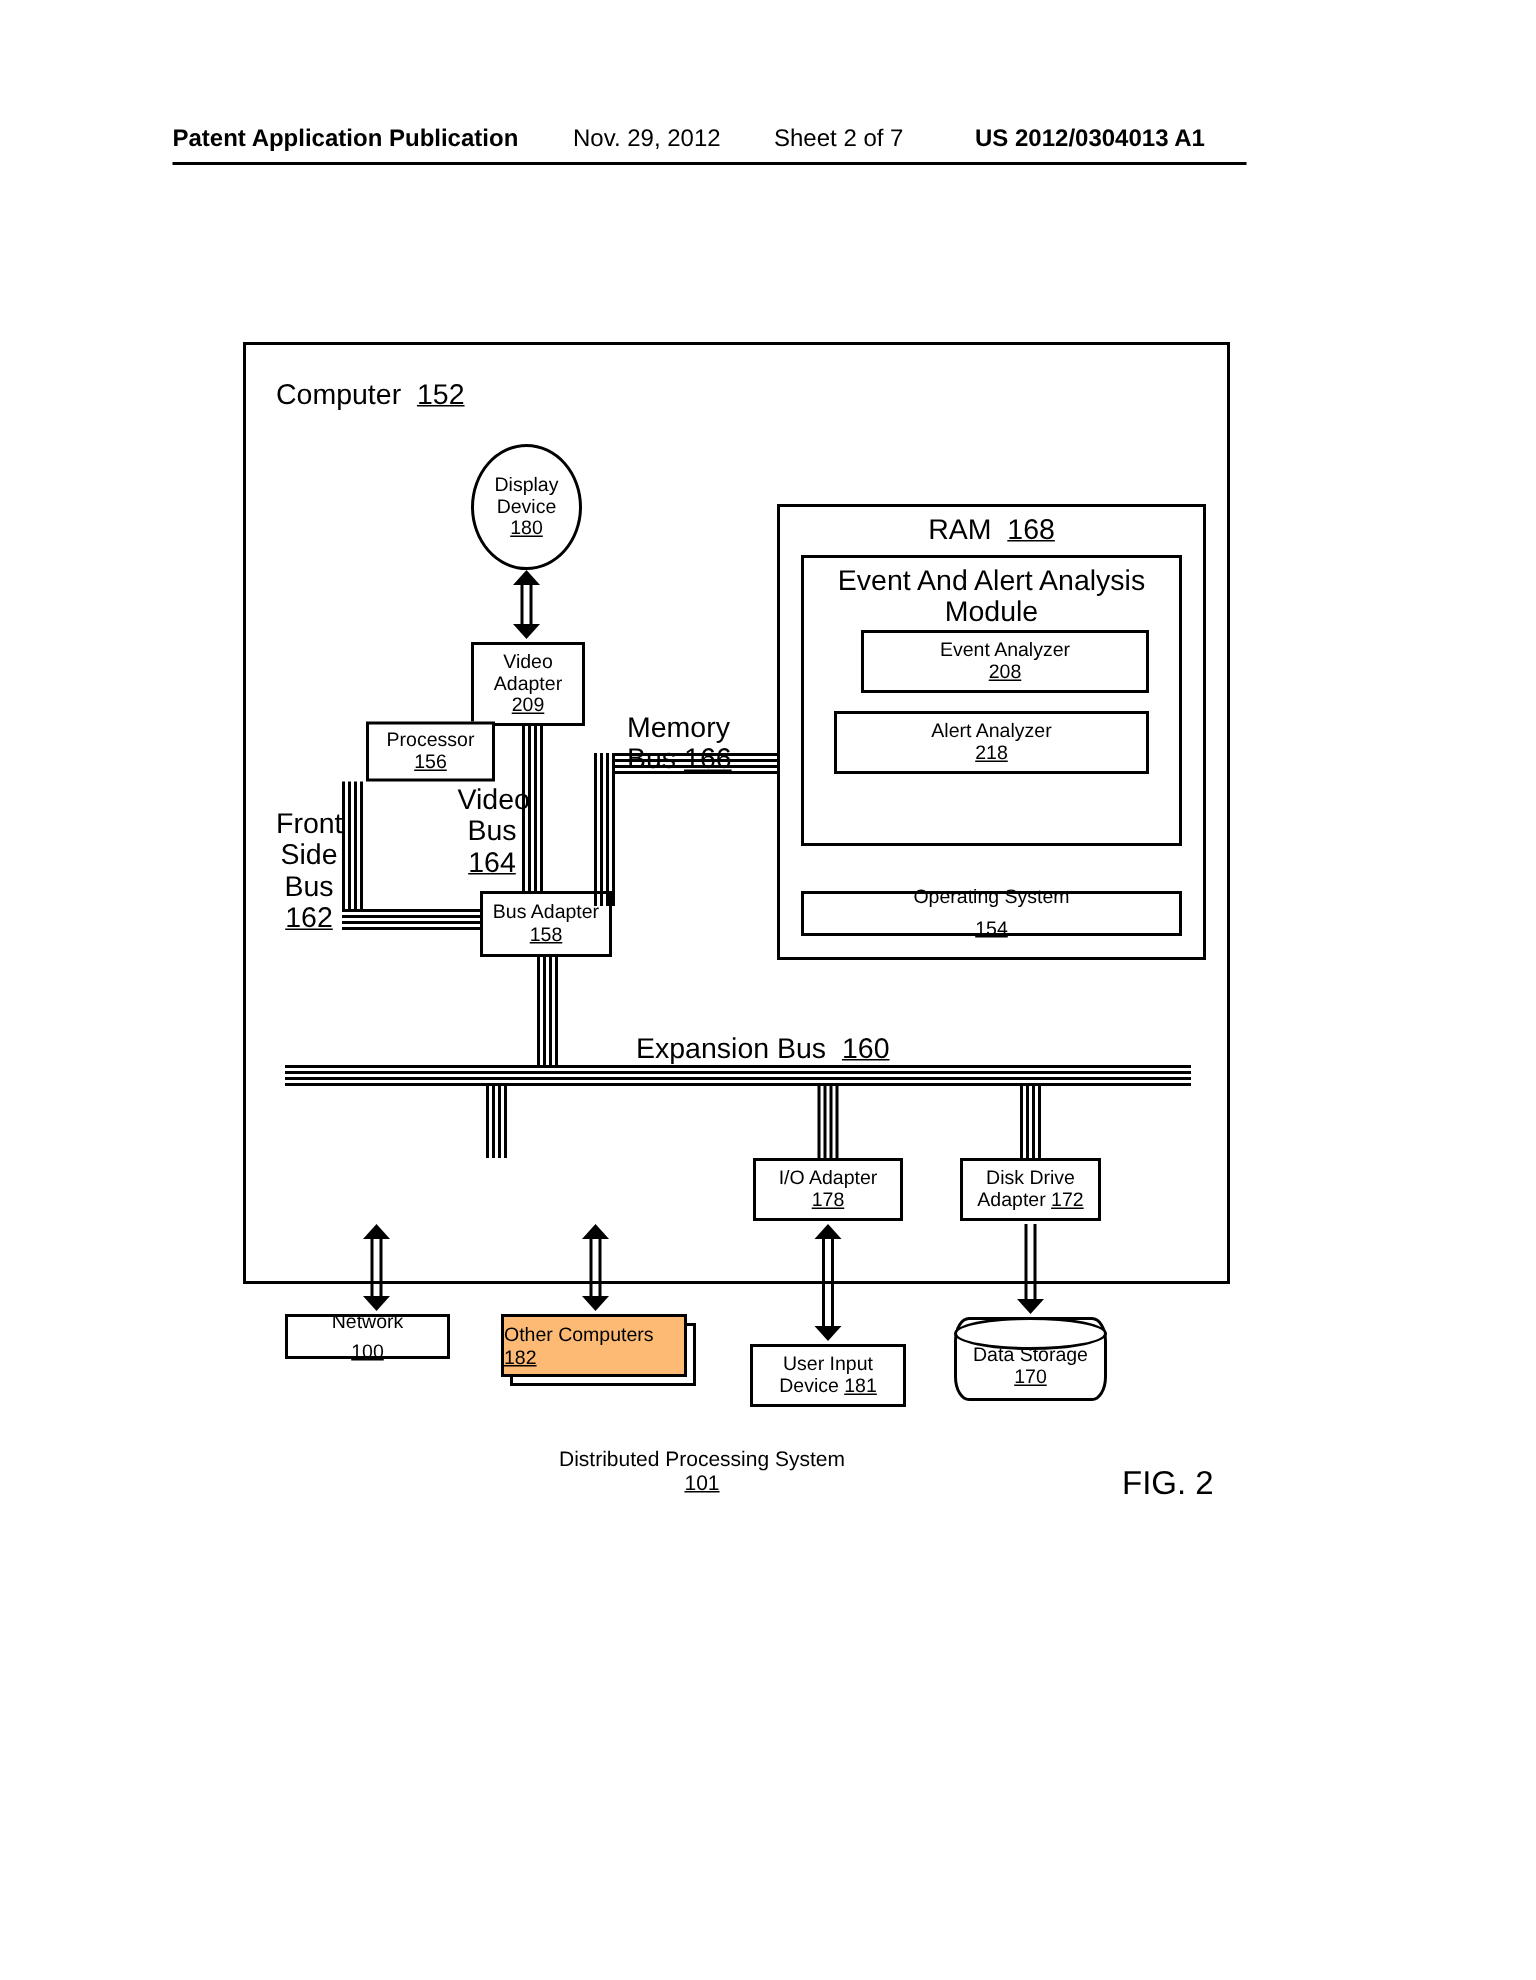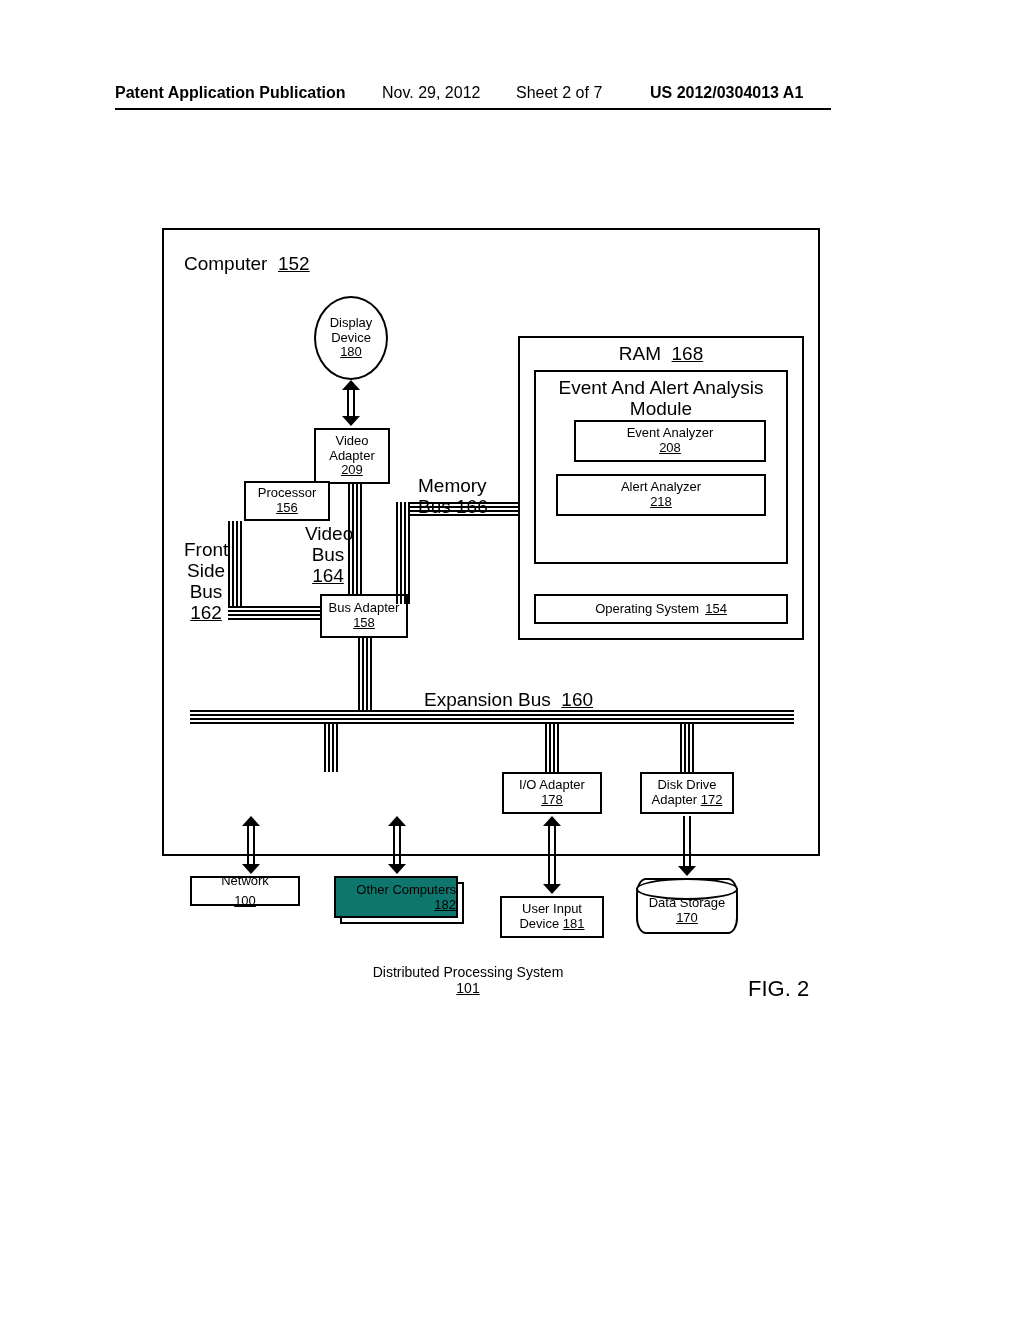--- a/index.html
+++ b/index.html
@@ -112,22 +112,22 @@
     border:2px solid #000; border-radius: 50%/50%; background:#fff;
   }
 
   .fig { position:absolute; font-size:22px; }
   .caption { position:absolute; font-size:14px; text-align:center; }
   .caption .num { text-decoration: underline; }
 
   
   .stack { position:absolute; }
   .stack .back { position:absolute; border:2px solid #000; background:#fff; }
-  .stack .front{ position:absolute; border:2px solid #000; background:#0f766e;
-    display:flex; flex-direction:column; align-items:flex-end; justify-content:center;
+  .stack .front{ position:absolute; border:2px solid #000; background:#fdba74;
+    display:flex; flex-direction:column; align-items:flex-start; justify-content:center;
     font-size:13px; text-align:center; }
 </style>
 </head>
 <body>
 
 <div class="page">
 
   <div class="header">
     <span class="pub">Patent Application Publication</span>
     <span class="date">Nov. 29, 2012</span>
@@ -187,21 +187,21 @@
         <span>Event Analyzer</span>
         <span class="num">208</span>
       </div>
 
       <div class="box" style="left:20px; top:102px; right:20px; width:auto; height:42px;">
         <span>Alert Analyzer</span>
         <span class="num">218</span>
       </div>
     </div>
 
-    <div class="box" style="left:14px; top:256px; right:14px; width:auto; height:30px; flex-direction:row; gap:6px;">
+    <div class="box" style="left:14px; top:256px; right:14px; width:auto; height:30px; flex-direction:column; gap:6px;">
       <span>Operating System</span>
       <span class="num">154</span>
     </div>
   </div>
 
   <div class="lbl" style="left:184px; top:540px; width:44px;">
     Front<br>Side<br>Bus<br><span class="num">162</span>
   </div>
 
   <div class="lbl" style="left:305px; top:524px; width:46px;">

